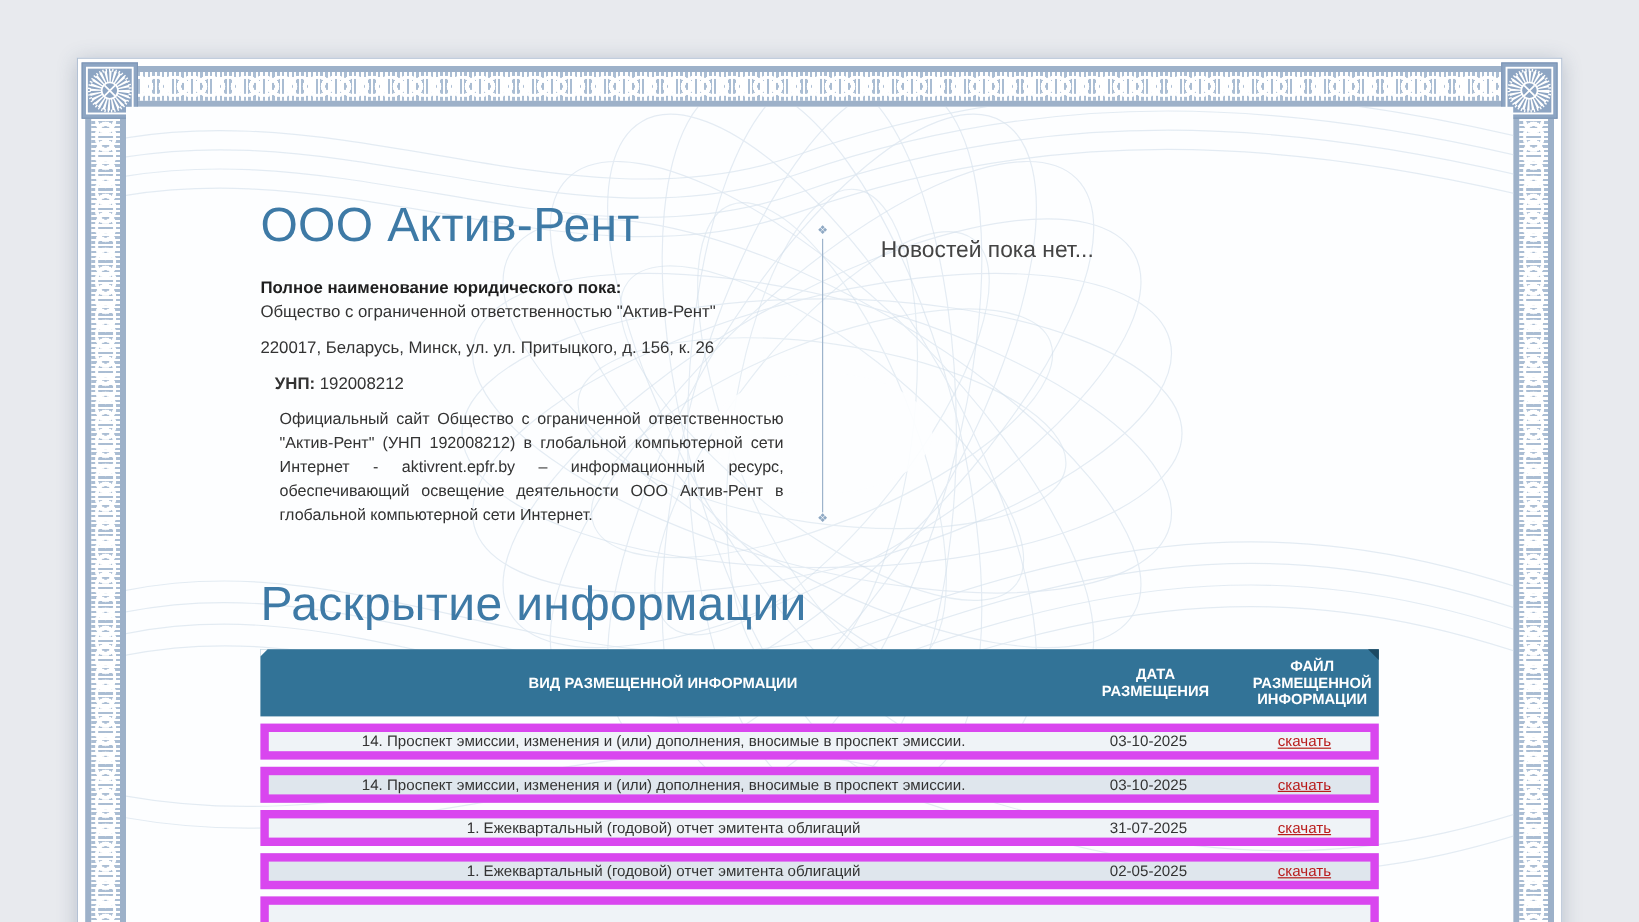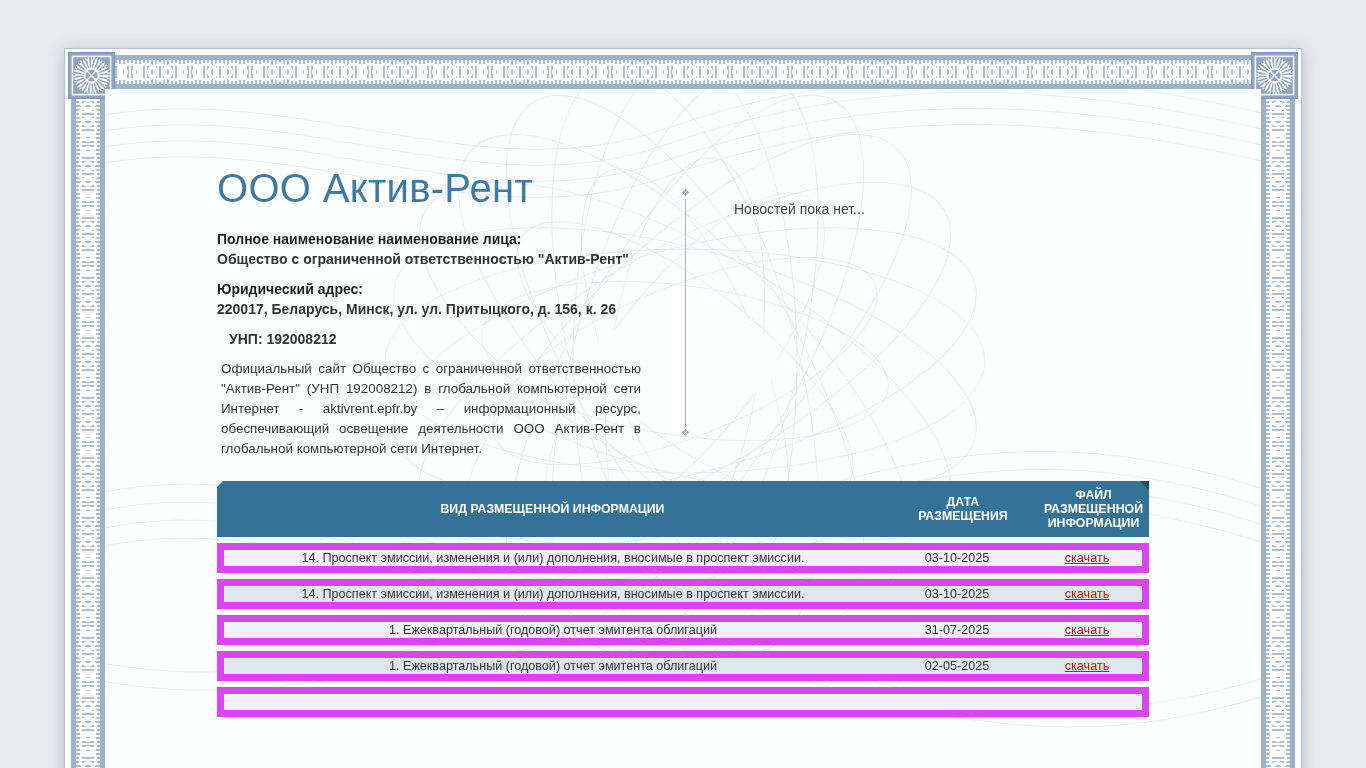--- a/index.html
+++ b/index.html
@@ -66,27 +66,27 @@
   .columns { display: flex; }
   .col-left { flex: 0 0 420px; width: 420px; }
   .divider-wrap { flex: 0 0 97px; display: flex; flex-direction: column; align-items: center; padding-top: 14px; }
   .divider-line { width: 1px; height: 228px; background: #9db3cb; }
   .finial { color: #8fa9c4; font-size: 10px; line-height: 12px; }
   .col-right { flex: 1; }
 
   .h-gap { height: 26px; }
   .field { margin: 0 0 10px; }
   .label { margin: 0; font-size: 14px; font-weight: 700; color: #1e1e1e; line-height: 20px; }
-  .value { margin: 0; font-size: 14px; color: #333; line-height: 20px; font-weight: bold; }
+  .value { margin: 0; font-size: 14px; color: #333; line-height: 20px; }
   .unp-line { margin: 0 12px 8px; }
   .about {
-    margin: 10px 4px 0; width: 420px;
+    margin: 10px 16px 0; width: 420px;
     font-size: 13.4px; color: #333; line-height: 20px; text-align: justify;
   }
-  .news-empty { margin: 0; font-size: 14px; color: #444; line-height: 20px; }
+  .news-empty { margin: 0; font-size: 19px; color: #444; line-height: 20px; }
 
   .disclosure-title { margin-top: 50px; }
 
   
   .table { margin-top: 22px; }
   .thead {
     position: relative; height: 56px;
     background: #327397; color: #fff;
     display: flex; align-items: center;
     font-size: 12.3px; font-weight: 700; line-height: 14px; text-align: center;
@@ -187,44 +187,44 @@
     </svg>
 
     <div class="inner">
 
       <div class="columns">
 
         <section class="col-left">
           <h1 class="heading">ООО Актив-Рент</h1>
           <div class="h-gap"></div>
           <div class="field">
-            <p class="label">Полное наименование наименование лица:</p>
+            <p class="label">Полное наименование юридического пока:</p>
             <p class="value">Общество с ограниченной ответственностью "Актив-Рент"</p>
           </div>
           <div class="field">
-            <p class="label">Юридический адрес:</p>
             <p class="value">220017, Беларусь, Минск, ул. ул. Притыцкого, д. 156, к. 26</p>
           </div>
           <p class="value unp-line"><strong>УНП:</strong> <span>192008212</span></p>
           <p class="about">Официальный сайт Общество с ограниченной ответственностью "Актив-Рент" (УНП 192008212) в глобальной компьютерной сети Интернет - aktivrent.epfr.by – информационный ресурс, обеспечивающий освещение деятельности ООО Актив-Рент в глобальной компьютерной сети Интернет.</p>
         </section>
 
         <div class="divider-wrap">
           <span class="finial">❖</span>
           <div class="divider-line"></div>
           <span class="finial">❖</span>
         </div>
 
         <section class="col-right">
           <div class="h-gap"></div>
           <p class="news-empty">Новостей пока нет...</p>
         </section>
 
       </div>
 
+      <h2 class="heading disclosure-title">Раскрытие информации</h2>
 
       <div class="table">
 
         <div class="thead">
           <div class="c-info">ВИД РАЗМЕЩЕННОЙ ИНФОРМАЦИИ</div>
           <div class="c-date">ДАТА РАЗМЕЩЕНИЯ</div>
           <div class="c-file">ФАЙЛ РАЗМЕЩЕННОЙ ИНФОРМАЦИИ</div>
         </div>
 
         <div class="trow row-a">

